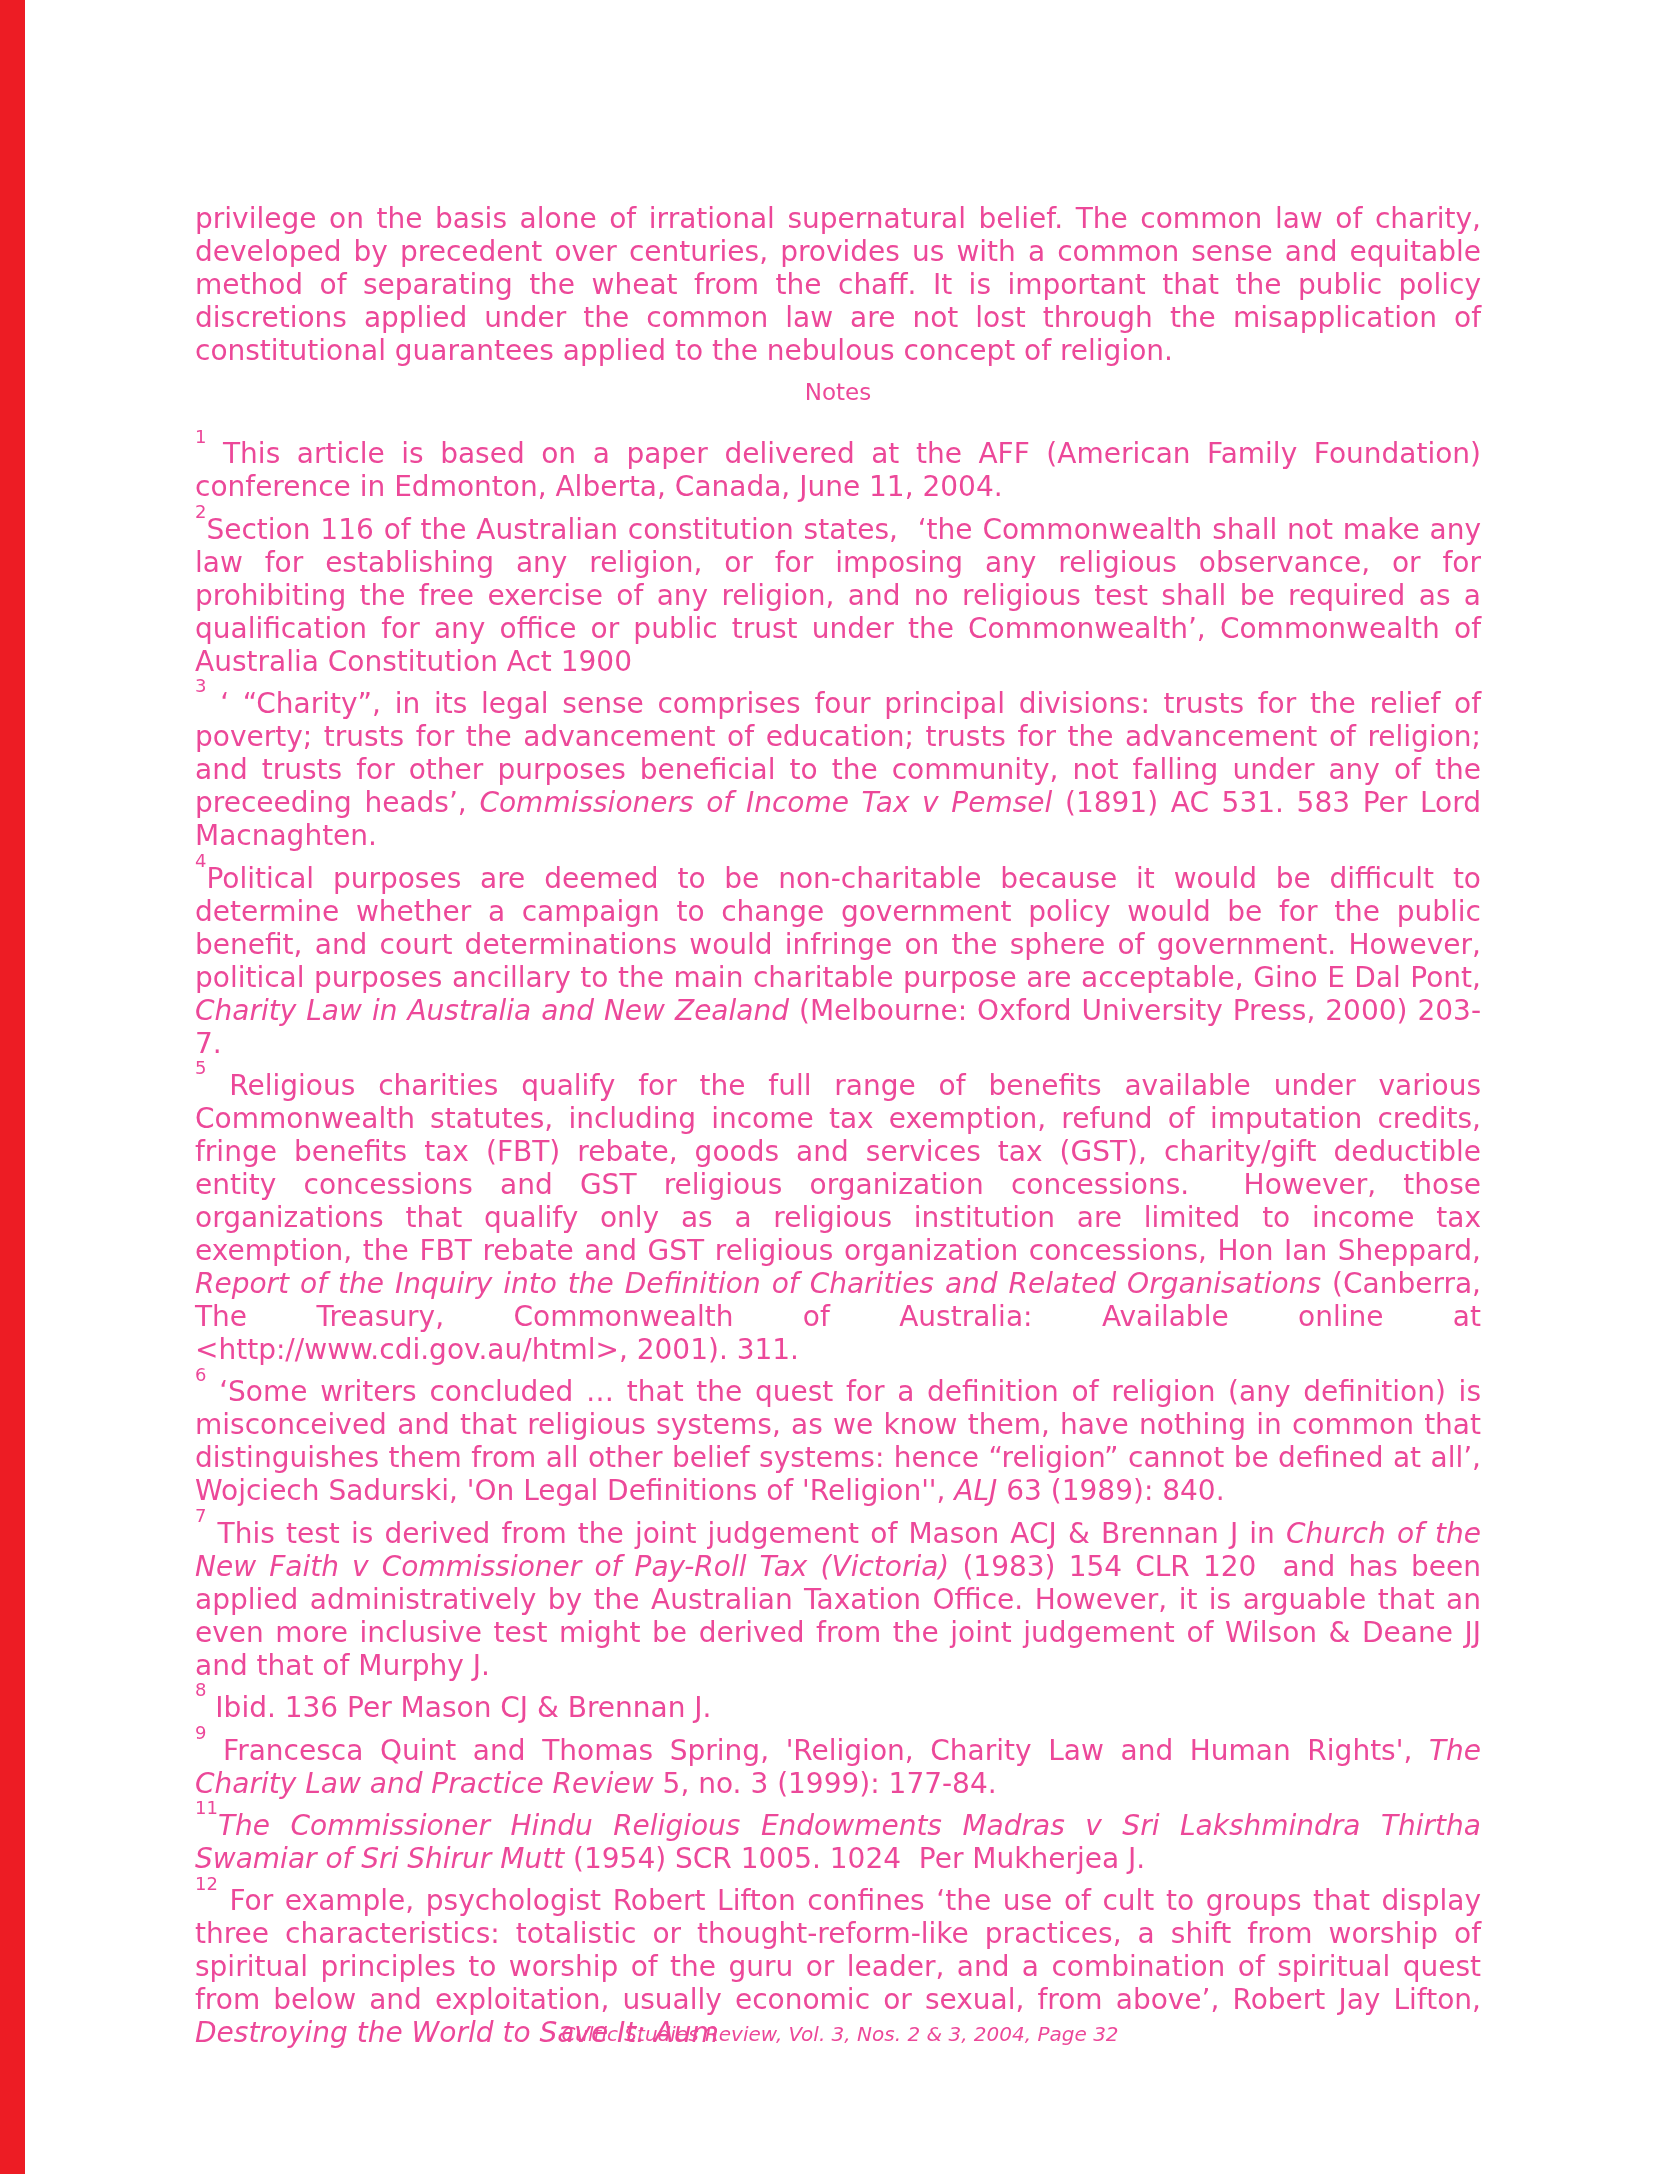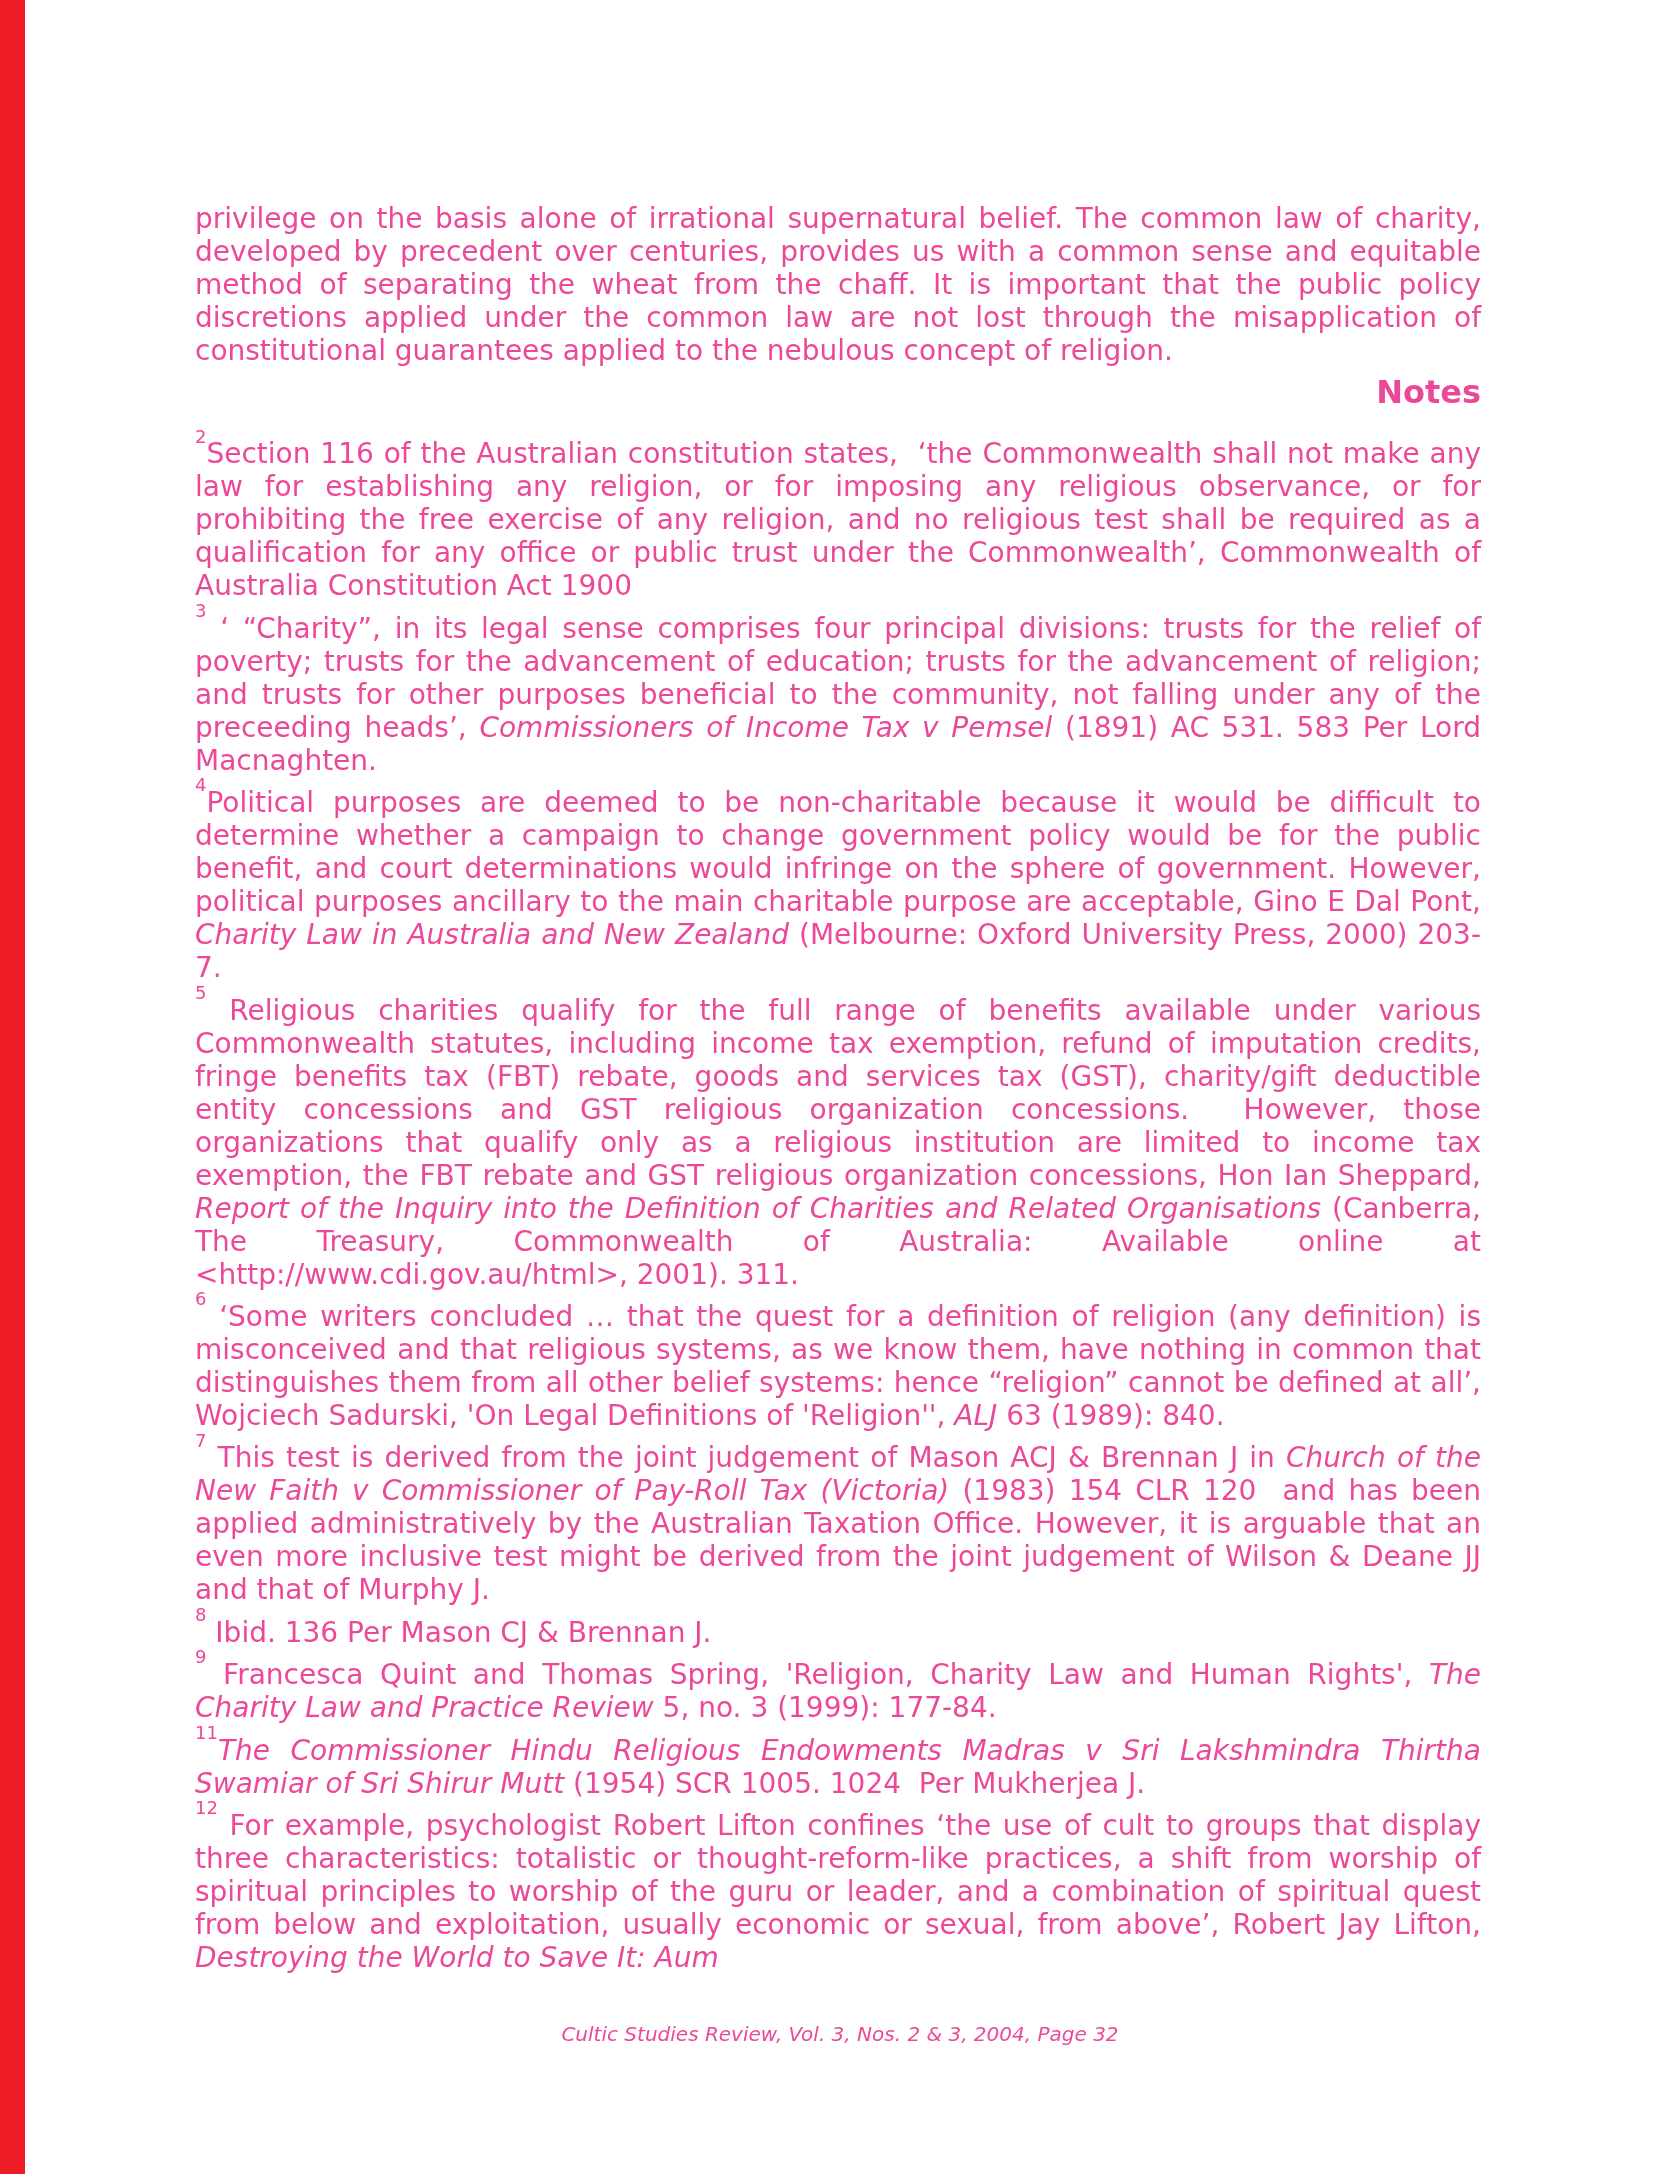--- a/index.html
+++ b/index.html
@@ -21,24 +21,24 @@
     position: absolute;
     left: 195px;
     top: 202px;
     width: 1286px;
     font-size: 28px;
     line-height: 33px;
     text-align: justify;
   }
   .body-par { margin: 0 0 9.4px 0; }
   .notes-heading {
-    font-size: 32px;
+    font-size: 23px;
     line-height: 33px;
-    font-weight: bold;
-    text-align: right;
+    font-weight: normal;
+    text-align: center;
     margin: 9.4px 0 28px 0;
   }
   .note { margin: 0 0 9.4px 0; }
   .note sup, .body-par sup {
     font-size: 18px;
     line-height: 0;
     position: relative;
     top: -10.4px;
   }
   .it { font-style: italic; }
@@ -57,20 +57,21 @@
 
 <div class="page" style="background: rgb(255, 255, 255); color: #ec4899;">
   <div class="red-bar" style="background: rgb(237, 28, 36);"></div>
 
   <div class="content">
     <p class="body-par">privilege on the basis alone of irrational supernatural belief. The common law of charity, developed by precedent over centuries, provides us with a common sense and equitable method of separating the wheat from the chaff. It is important that the public policy discretions applied under the common law are not lost through the misapplication of constitutional guarantees applied to the nebulous concept of religion.</p>
 
     <h2 class="notes-heading">Notes</h2>
 
     <div id="notes-list">
+        <p class="note"><sup>1</sup><span> This article is based on a paper delivered at the AFF (American Family Foundation) conference in Edmonton, Alberta, Canada, June 11, 2004.</span></p>
         <p class="note"><sup>2</sup><span>Section 116 of the Australian constitution states, &nbsp;‘the Commonwealth shall not make any law for establishing any religion, or for imposing any religious observance, or for prohibiting the free exercise of any religion, and no religious test shall be required as a qualification for any office or public trust under the Commonwealth’, Commonwealth of Australia Constitution Act 1900</span></p>
         <p class="note"><sup>3</sup><span> ‘ “Charity”, in its legal sense comprises four principal divisions: trusts for the relief of poverty; trusts for the advancement of education; trusts for the advancement of religion; and trusts for other purposes beneficial to the community, not falling under any of the preceeding heads’, </span><span class="it">Commissioners of Income Tax v Pemsel</span><span> (1891) AC 531. 583 Per Lord Macnaghten.</span></p>
         <p class="note"><sup>4</sup><span>Political purposes are deemed to be non-charitable because it would be difficult to determine whether a campaign to change government policy would be for the public benefit, and court determinations would infringe on the sphere of government. However, political purposes ancillary to the main charitable purpose are acceptable, Gino E Dal Pont, </span><span class="it">Charity Law in Australia and New Zealand</span><span> (Melbourne: Oxford University Press, 2000) 203-7.</span></p>
         <p class="note"><sup>5</sup><span> Religious charities qualify for the full range of benefits available under various Commonwealth statutes, including income tax exemption, refund of imputation credits, fringe benefits tax (FBT) rebate, goods and services tax (GST), charity/gift deductible entity concessions and GST religious organization concessions. &nbsp;However, those organizations that qualify only as a religious institution are limited to income tax exemption, the FBT rebate and GST religious organization concessions, Hon Ian Sheppard, </span><span class="it">Report of the Inquiry into the Definition of Charities and Related Organisations</span><span> (Canberra, The Treasury, Commonwealth of Australia: Available online at &lt;http://www.cdi.gov.au/html&gt;, 2001). 311.</span></p>
         <p class="note"><sup>6</sup><span> ‘Some writers concluded … that the quest for a definition of religion (any definition) is misconceived and that religious systems, as we know them, have nothing in common that distinguishes them from all other belief systems: hence “religion” cannot be defined at all’, Wojciech Sadurski, 'On Legal Definitions of 'Religion'', </span><span class="it">ALJ</span><span> 63 (1989): 840.</span></p>
         <p class="note"><sup>7</sup><span> This test is derived from the joint judgement of Mason ACJ &amp; Brennan J in </span><span class="it">Church of the New Faith v Commissioner of Pay-Roll Tax (Victoria)</span><span> (1983) 154 CLR 120 &nbsp;and has been applied administratively by the Australian Taxation Office. However, it is arguable that an even more inclusive test might be derived from the joint judgement of Wilson &amp; Deane JJ and that of Murphy J.</span></p>
         <p class="note"><sup>8</sup><span> Ibid. 136 Per Mason CJ &amp; Brennan J.</span></p>
         <p class="note"><sup>9</sup><span> Francesca Quint and Thomas Spring, 'Religion, Charity Law and Human Rights', </span><span class="it">The Charity Law and Practice Review</span><span> 5, no. 3 (1999): 177-84.</span></p>
         <p class="note"><sup>11</sup><span class="it">The Commissioner Hindu Religious Endowments Madras v Sri Lakshmindra Thirtha Swamiar of Sri Shirur Mutt</span><span> (1954) SCR 1005. 1024 &nbsp;Per Mukherjea J.</span></p>
         <p class="note"><sup>12</sup><span> For example, psychologist Robert Lifton confines ‘the use of cult to groups that display three characteristics: totalistic or thought-reform-like practices, a shift from worship of spiritual principles to worship of the guru or leader, and a combination of spiritual quest from below and exploitation, usually economic or sexual, from above’, Robert Jay Lifton, </span><span class="it">Destroying the World to Save It: Aum</span></p>

